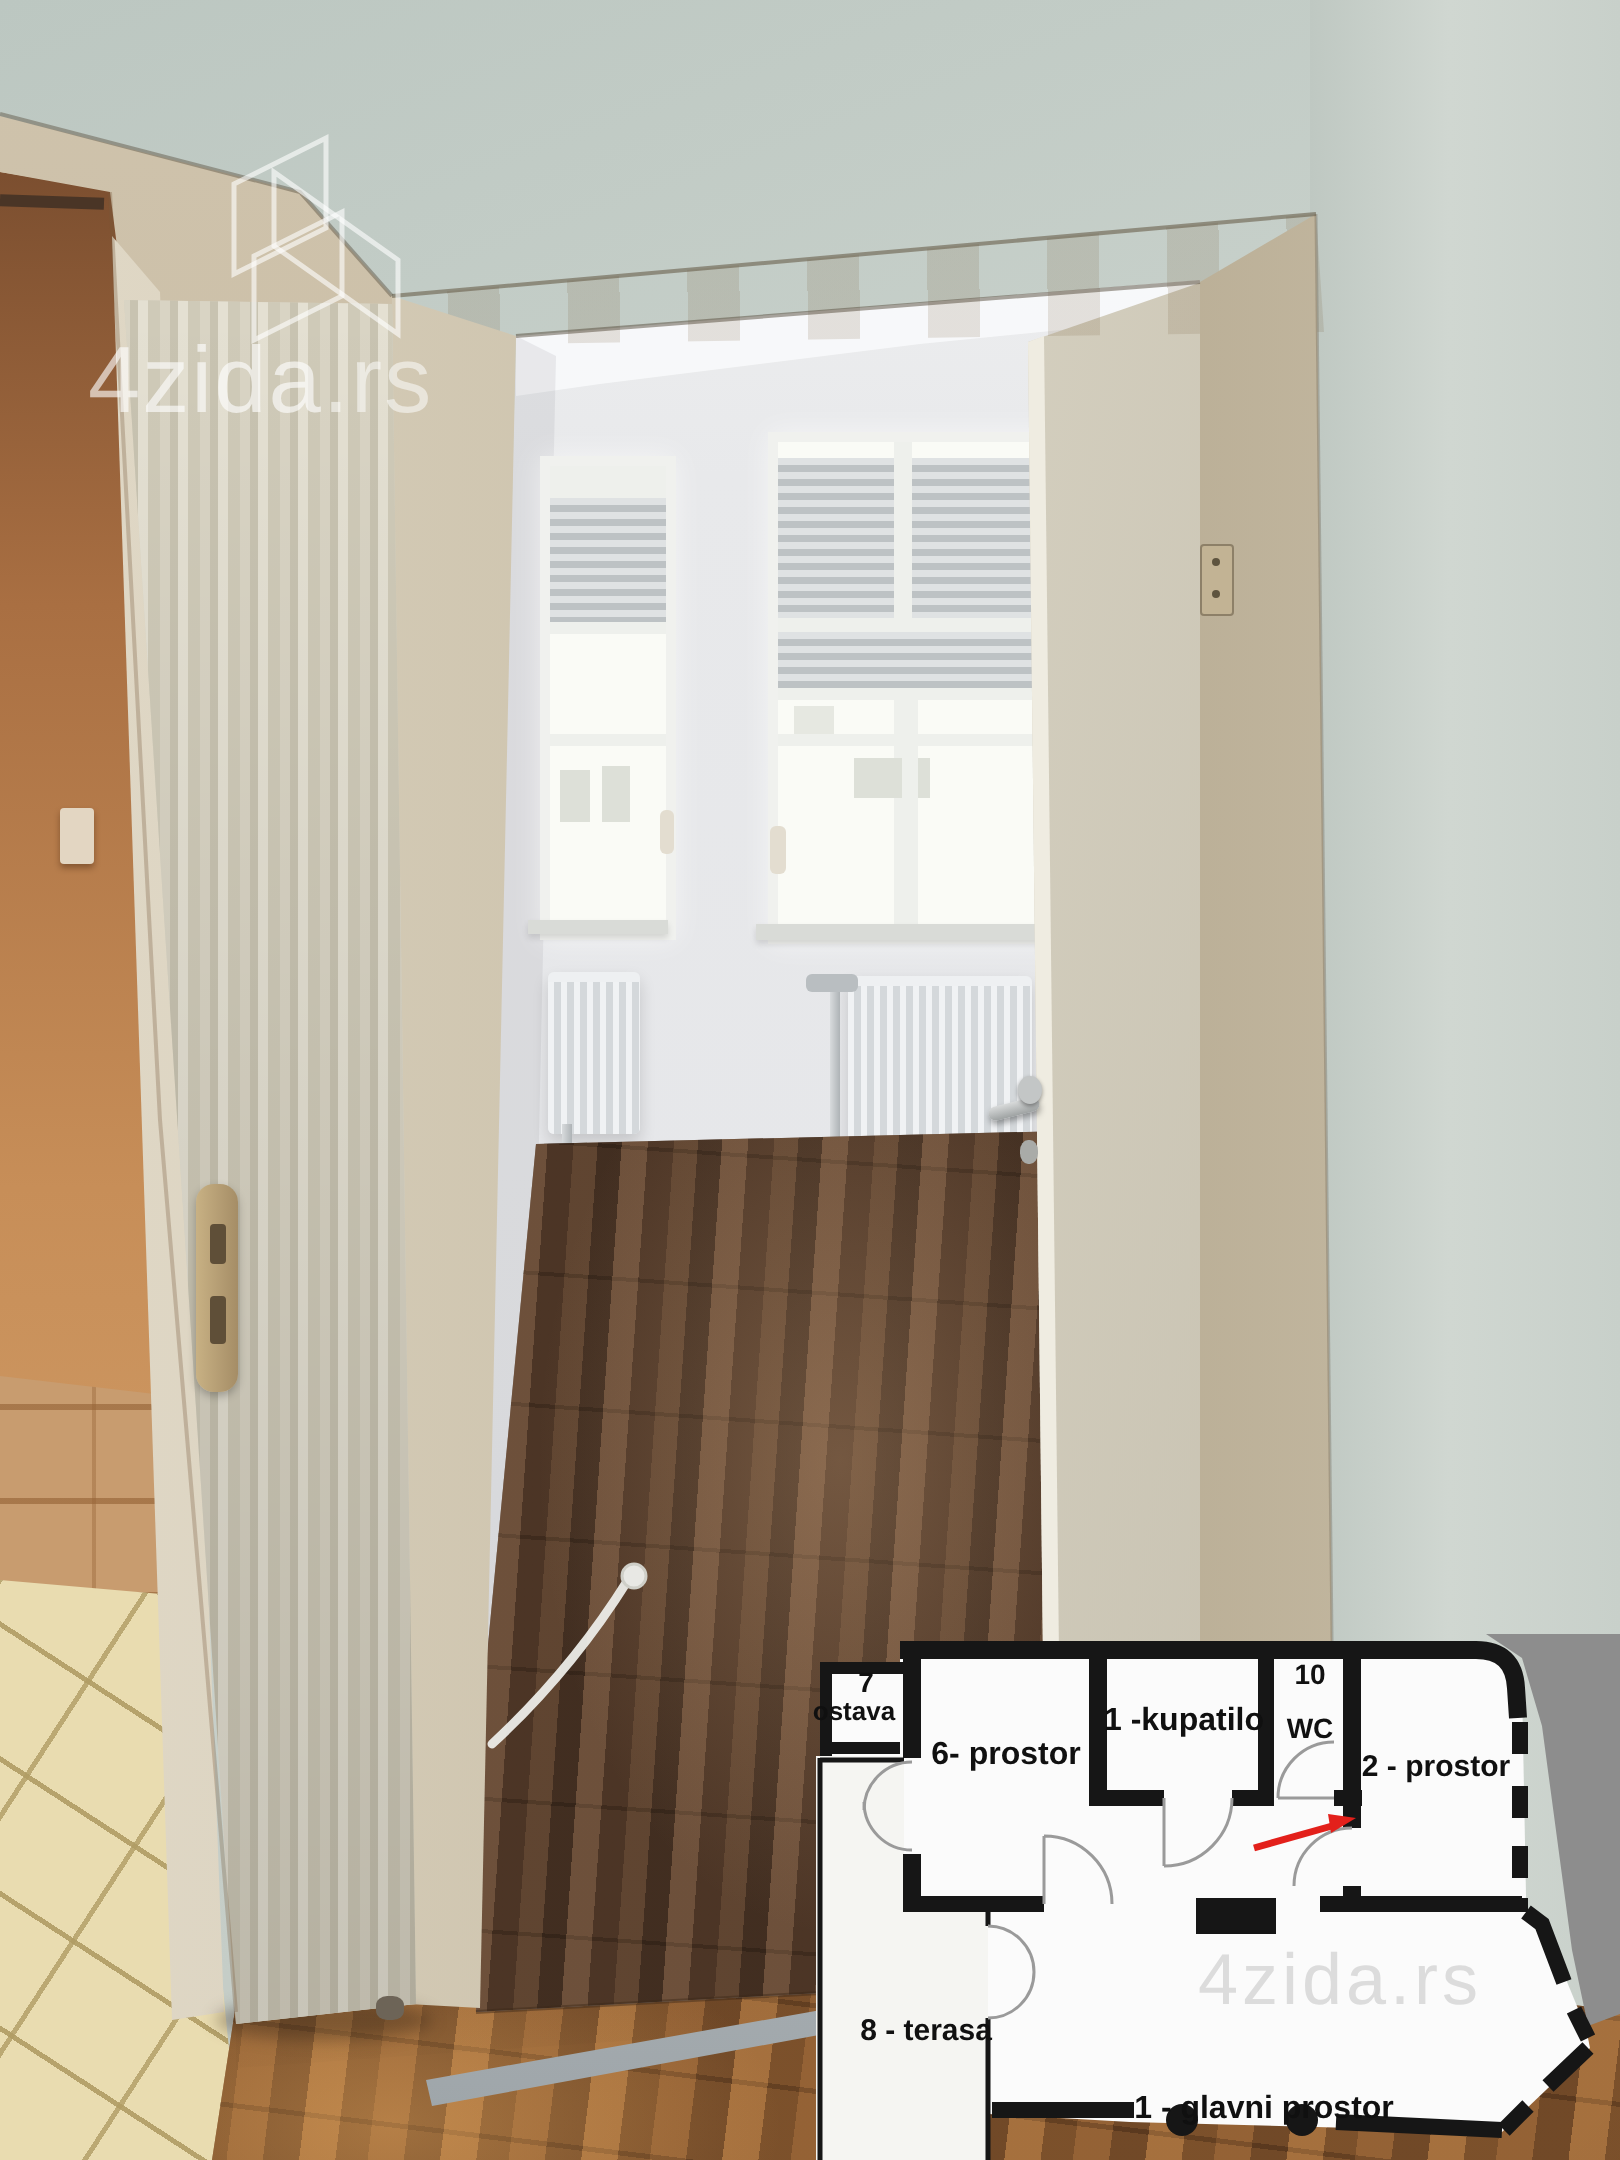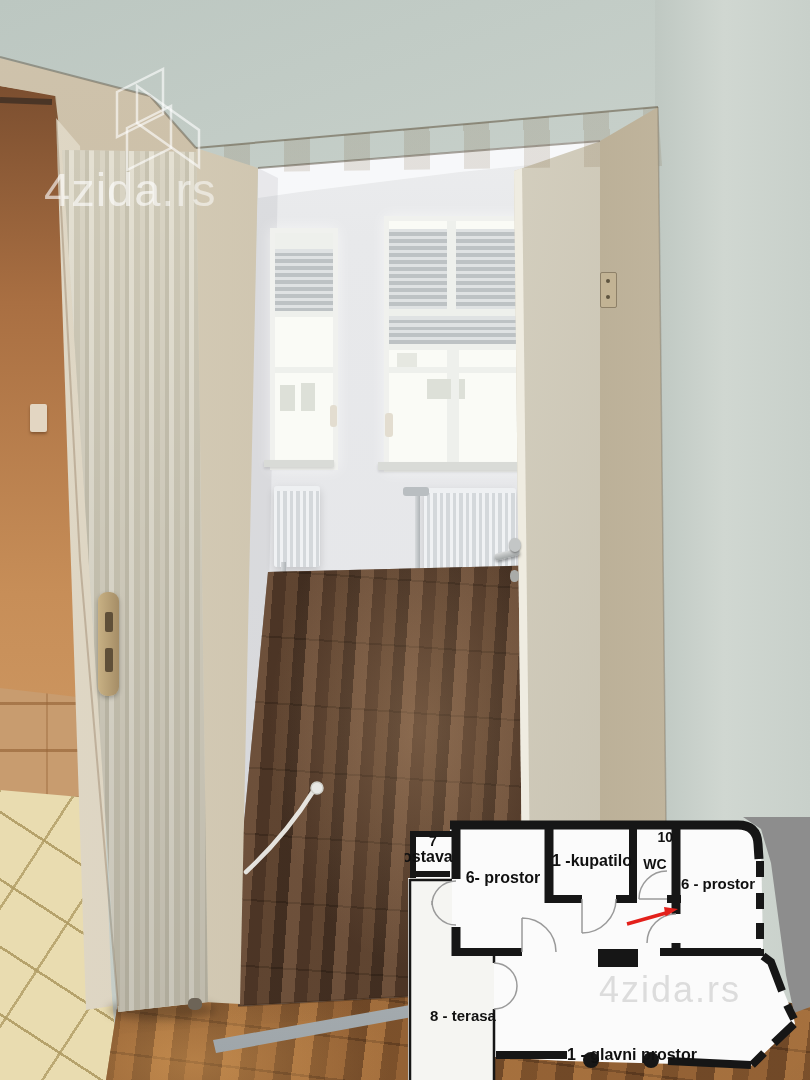--- a/index.html
+++ b/index.html
@@ -265,23 +265,23 @@
         <path d="M89,146 A23,23 0 0 1 112,169"></path>
         <path d="M89,192 A23,23 0 0 0 112,169"></path>
       </g>
       <g>
         <line x1="222" y1="107" x2="261" y2="96" stroke="#e3201b" stroke-width="3.5"></line>
         <polygon points="273,92 260.5,99.5 259,90" fill="#e3201b"></polygon>
       </g>
     </svg>
     <div id="pl-wm">4zida.rs</div>
     <div class="plan-label" style="left:14px;top:17px;width:28px;font-size:14px;">7</div>
-    <div class="plan-label" style="left:-3px;top:32px;width:50px;font-size:16px;">ostava</div>
+    <div class="plan-label" style="left:-3px;top:32px;width:50px;font-size:13px;">ostava</div>
     <div class="plan-label" style="left:46px;top:53px;width:104px;font-size:16px;">6- prostor</div>
     <div class="plan-label" style="left:134px;top:36px;width:106px;font-size:16px;">1 -kupatilo</div>
-    <div class="plan-label" style="left:232px;top:13px;width:36px;font-size:14px;text-align:right;">10</div>
+    <div class="plan-label" style="left:232px;top:13px;width:36px;font-size:14px;">10</div>
     <div class="plan-label" style="left:232px;top:40px;width:36px;font-size:14px;">WC</div>
-    <div class="plan-label" style="left:266px;top:59px;width:94px;font-size:15px;">6 - prostor</div>
+    <div class="plan-label" style="left:266px;top:59px;width:94px;font-size:15px;">2 - prostor</div>
     <div class="plan-label" style="left:4px;top:191px;width:108px;font-size:15px;">8 - terasa</div>
     <div class="plan-label" style="left:142px;top:182px;width:170px;font-size:16px;margin-top:48px;">1 - glavni prostor</div>
   </div>
 
 </div>
 
 </body></html>

